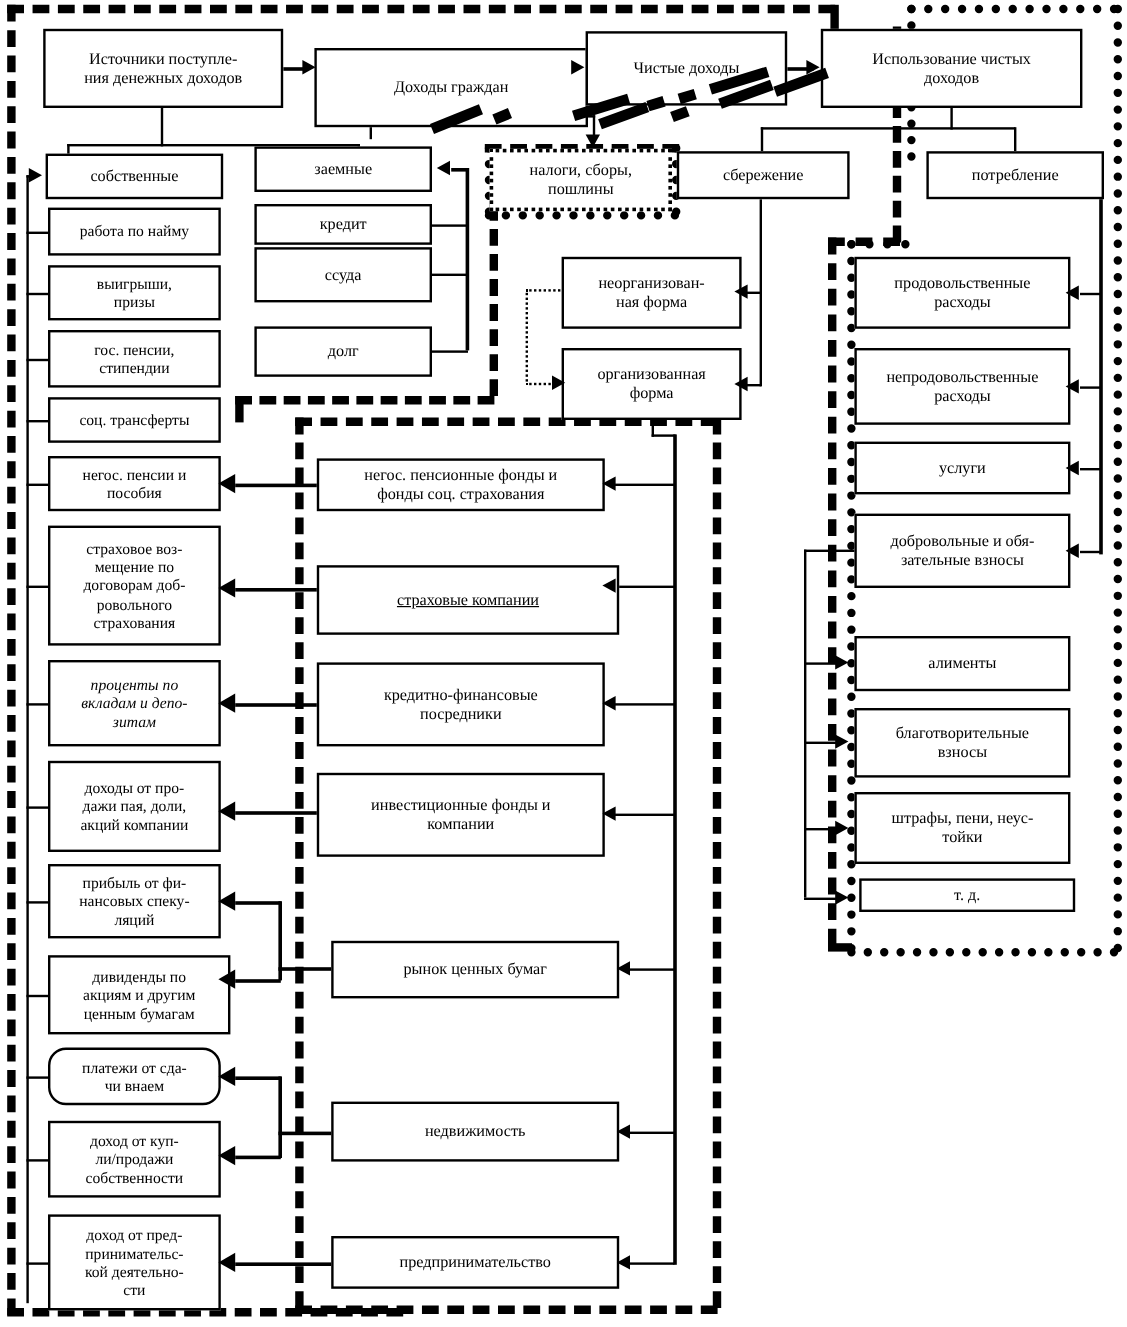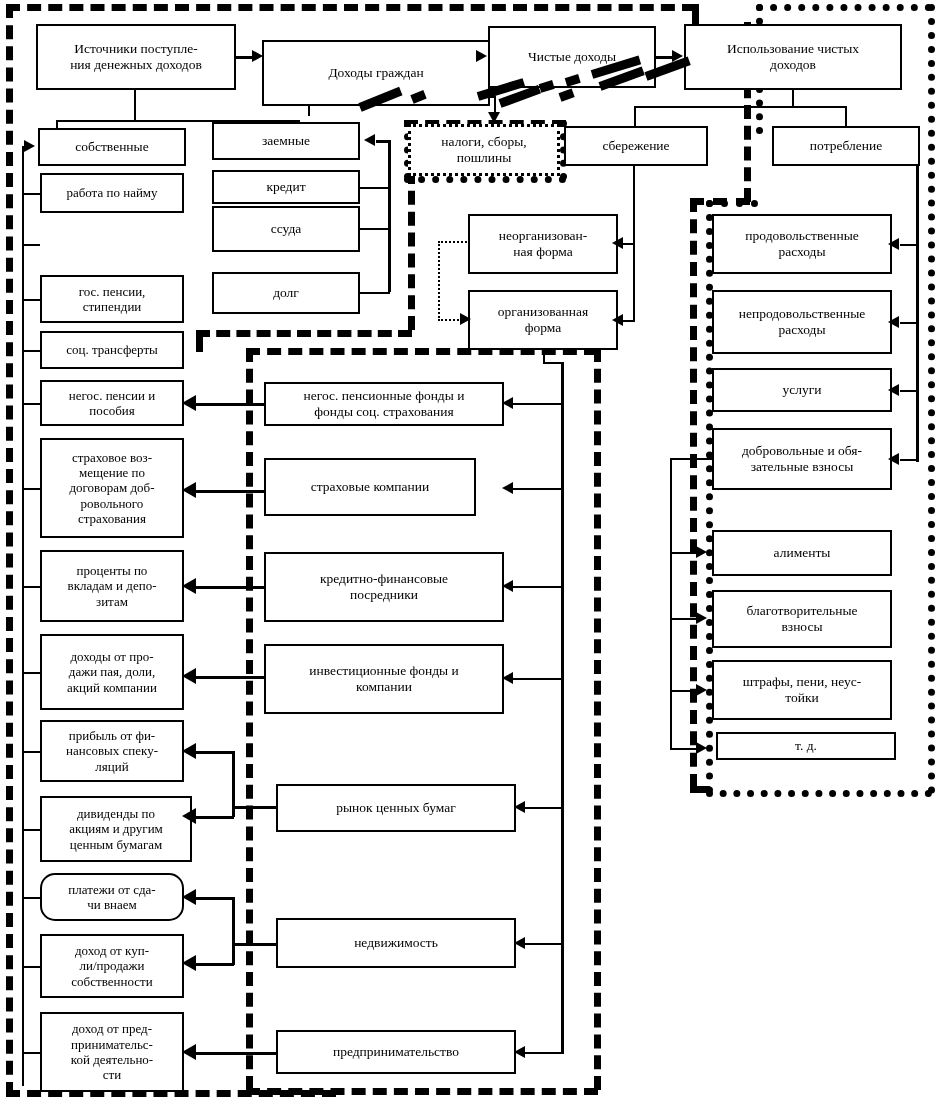--- a/index.html
+++ b/index.html
@@ -187,40 +187,44 @@
   <div class="ln h" style="left:622px; top:320px; width:12px;"></div>
   <div class="ah left" style="left:612px; top:314px;"></div>
 
   <div class="ln v" style="left:543px; top:350px; height:14px;"></div>
   <div class="ln h" style="left:543px; top:362px; width:20px;"></div>
   <div class="ln v3" style="left:561px; top:362px; height:692px; width:3px;"></div>
 
   <div class="box small" style="left:40px; top:173px; width:144px; height:40px;">
     <span style="white-space:pre-line;">работа по найму</span>
   </div>
+  <div class="box small" style="left:40px; top:221px; width:144px; height:46px;">
+    <span style="white-space:pre-line;">выигрыши,
+призы</span>
+  </div>
   <div class="box small" style="left:40px; top:275px; width:144px; height:48px;">
     <span style="white-space:pre-line;">гос. пенсии,
 стипендии</span>
   </div>
   <div class="box small" style="left:40px; top:331px; width:144px; height:38px;">
     <span style="white-space:pre-line;">соц. трансферты</span>
   </div>
   <div class="box small" style="left:40px; top:380px; width:144px; height:46px;">
     <span style="white-space:pre-line;">негос. пенсии и
 пособия</span>
   </div>
   <div class="box small" style="left:40px; top:438px; width:144px; height:100px;">
     <span style="white-space:pre-line;">страховое воз-
 мещение по
 договорам доб-
 ровольного
 страхования</span>
   </div>
   <div class="box small" style="left:40px; top:550px; width:144px; height:72px;">
-    <span style="white-space:pre-line;">проценты по
+    <span style="white-space:pre-line;font-style:italic;">проценты по
 вкладам и депо-
 зитам</span>
   </div>
   <div class="box small" style="left:40px; top:634px; width:144px; height:76px;">
     <span style="white-space:pre-line;">доходы от про-
 дажи пая, доли,
 акций компании</span>
   </div>
   <div class="box small" style="left:40px; top:720px; width:144px; height:62px;">
     <span style="white-space:pre-line;">прибыль от фи-
@@ -262,21 +266,21 @@
   <div class="ln h" style="left:22px; top:751px; width:18px;"></div>
   <div class="ln h" style="left:22px; top:829px; width:18px;"></div>
   <div class="ln h" style="left:22px; top:897px; width:18px;"></div>
   <div class="ln h" style="left:22px; top:966px; width:18px;"></div>
   <div class="ln h" style="left:22px; top:1052px; width:18px;"></div>
 
   <div class="box" style="left:264px; top:382px; width:240px; height:44px;">
     <span style="white-space:pre-line;">негос. пенсионные фонды и
 фонды соц. страхования</span>
   </div>
-  <div class="box" style="left:264px; top:458px; width:212px; height:58px;">
+  <div class="box" style="left:264px; top:471px; width:252px; height:58px;text-decoration:underline;">
     <span style="white-space:pre-line;">страховые компании</span>
   </div>
   <div class="box" style="left:264px; top:552px; width:240px; height:70px;">
     <span style="white-space:pre-line;">кредитно-финансовые
 посредники</span>
   </div>
   <div class="box" style="left:264px; top:644px; width:240px; height:70px;">
     <span style="white-space:pre-line;">инвестиционные фонды и
 компании</span>
   </div>

